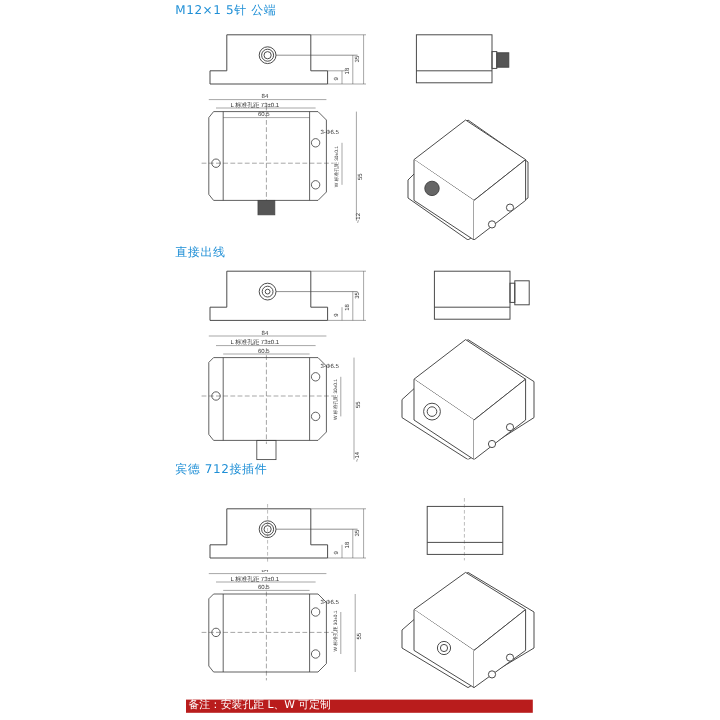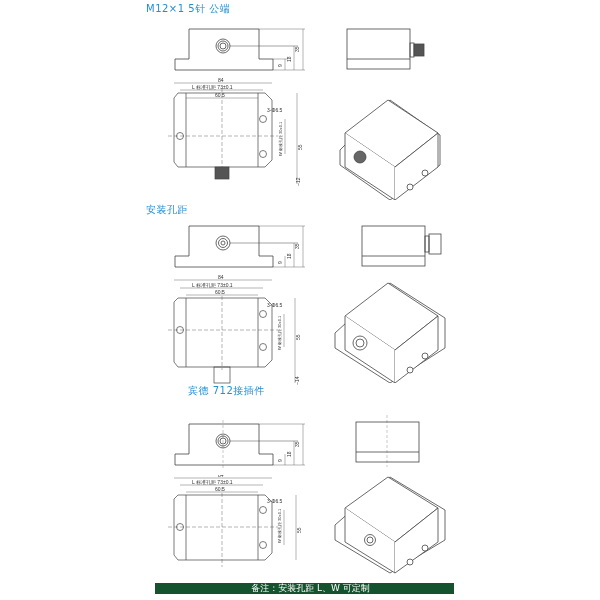--- a/index.html
+++ b/index.html
@@ -1,27 +1,27 @@
 <!DOCTYPE html>
 <html><head>
   <meta charset="utf-8">
   <style>
     html, body { margin: 0; padding: 0; background: #ffffff; }
     body { width: 600px; height: 600px; position: relative; overflow: hidden; font-family: "DejaVu Sans", sans-serif; }
     .section-title { position: absolute; left: 146px; font-size: 10px; color: #1f8fd6; letter-spacing: 0.5px; white-space: nowrap; }
     .drawing { position: absolute; }
     svg text { font-family: "Liberation Sans", sans-serif; fill: #333; }
-    .note-bar { position: absolute; left: 155px; top: 583px; width: 287px; height: 11px; background: #14532d; color: #ffffff; font-size: 9px; line-height: 11px; padding-left: 12px; white-space: nowrap; text-align: center; }
+    .note-bar { position: absolute; left: 155px; top: 583px; width: 287px; height: 11px; background: #b91c1c; color: #ffffff; font-size: 9px; line-height: 11px; padding-left: 2px; white-space: nowrap; }
   </style>
 </head>
 <body>
 
 <div class="section-title" style="top:2px;">M12×1 5针 公端</div>
-<div class="section-title" style="top:203px;">安装孔距</div>
-<div class="section-title" style="top:384px;margin-left:42px;">宾德 712接插件</div>
+<div class="section-title" style="top:203px;">直接出线</div>
+<div class="section-title" style="top:384px;">宾德 712接插件</div>
 
 <svg class="drawing" style="left:170px;top:25px" width="140" height="50">
   <g stroke="#444" fill="none" stroke-width="0.8">
     <path d="M19 4 H 89 V 34 H 103 V 45 H 5 V 34 H 19 Z"></path>
     <circle cx="53" cy="21" r="7"></circle>
       <circle cx="53" cy="21" r="5"></circle>
       <circle cx="53" cy="21" r="3"></circle>
     <line x1="60" y1="21" x2="128" y2="21" stroke-width="0.5"></line>
     <line x1="89" y1="4" x2="135" y2="4" stroke-width="0.4"></line>
     <line x1="103" y1="45" x2="135" y2="45" stroke-width="0.4"></line>

